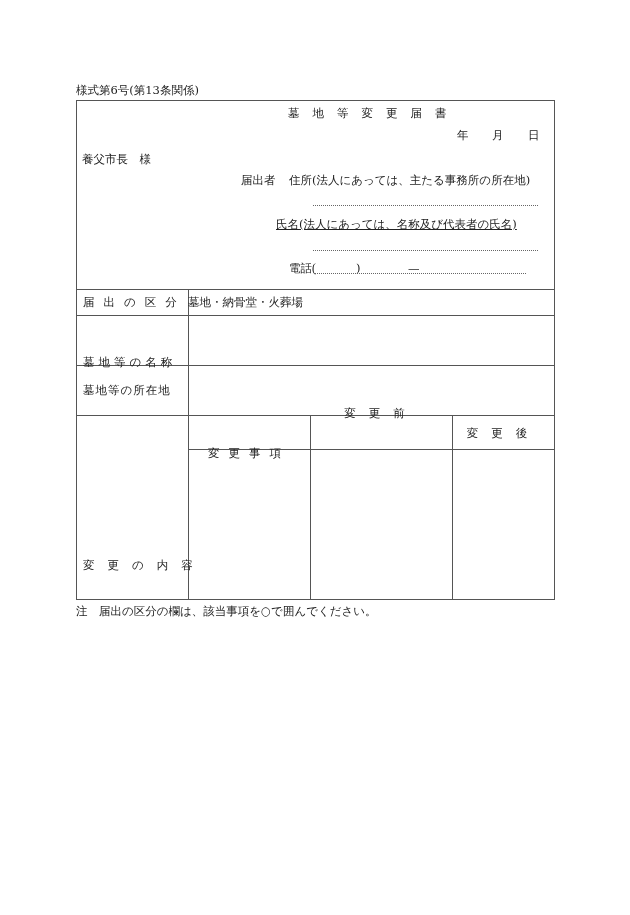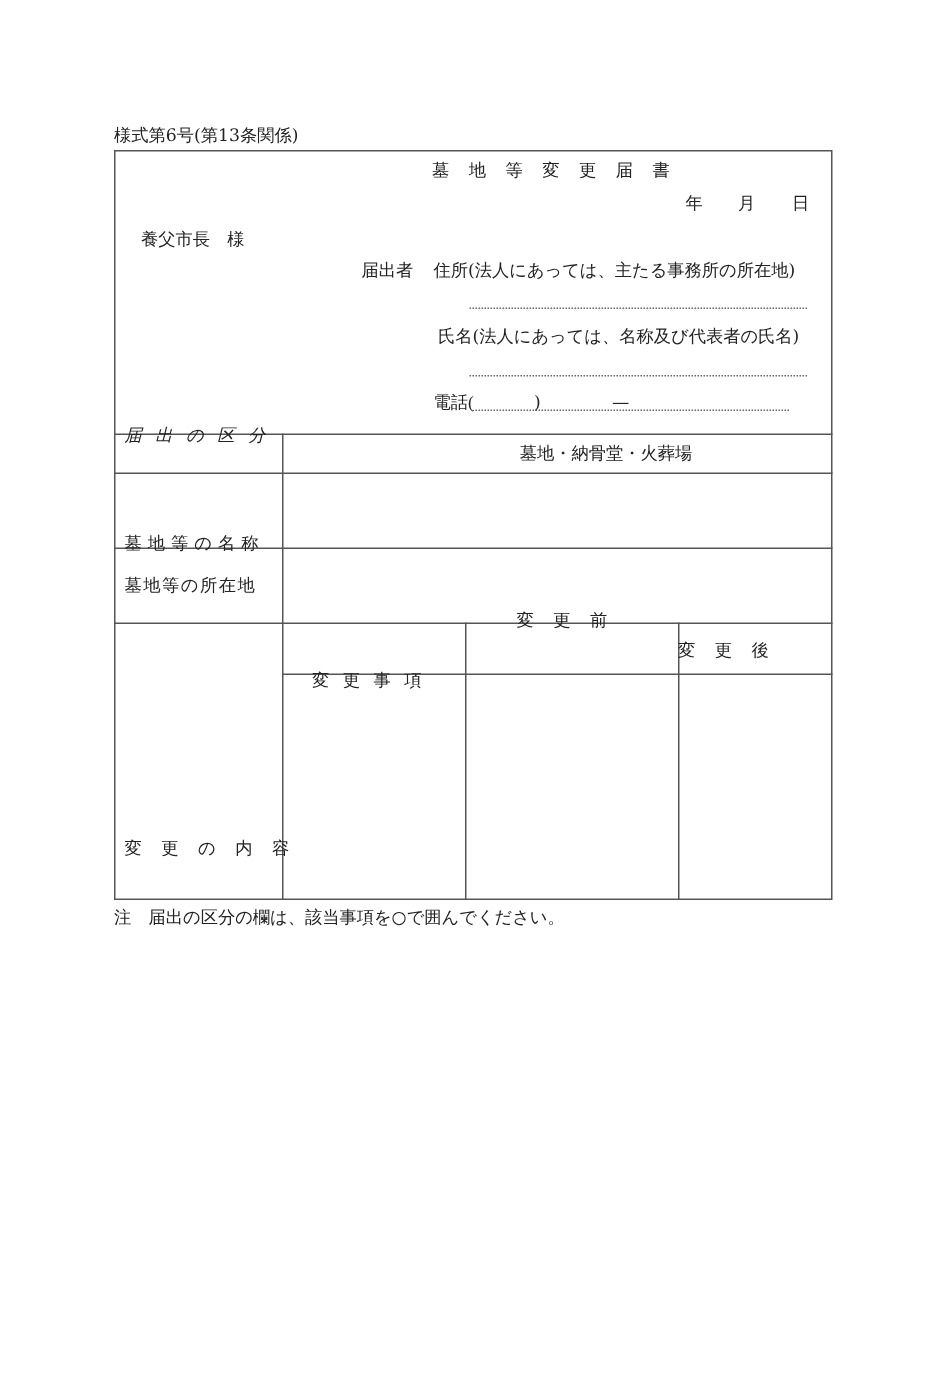--- a/index.html
+++ b/index.html
@@ -22,56 +22,56 @@
 
 <div class="abs form-id">様式第6号(第13条関係)</div>
 
 <div class="frame"></div>
 
 <div class="abs t spaced-lg" style="left:240px; top:106px;margin-left:48px;">墓地等変更届書</div>
 <div class="abs t" style="left:457px; top:128px;">年</div>
 <div class="abs t" style="left:492px; top:128px;">月</div>
 <div class="abs t" style="left:528px; top:128px;">日</div>
 
-<div class="abs t" style="left:94px; top:152px;">養父市長　様</div>
+<div class="abs t" style="left:82px; top:152px;">養父市長　様</div>
 
 <div class="abs t" style="left:241px; top:173px;">届出者</div>
 <div class="abs t" style="left:289px; top:173px;">住所(法人にあっては、主たる事務所の所在地)</div>
 <div class="dots" style="left:313px; top:205px; width:225px;"></div>
 
-<div class="abs t" style="left:292px; top:217px;">氏名(法人にあっては、名称及び代表者の氏名)</div>
+<div class="abs t" style="left:276px; top:217px;text-decoration:underline;">氏名(法人にあっては、名称及び代表者の氏名)</div>
 <div class="dots" style="left:313px; top:250px; width:225px;"></div>
 
 <div class="abs t" style="left:289px; top:261px;font-family:Liberation Serif, serif;">電話(</div>
 <div class="dots" style="left:314px; top:273px; width:212px;"></div>
 <div class="abs t" style="left:356px; top:261px;">)</div>
 <div class="abs t" style="left:408px; top:261px;">—</div>
 
 <div class="hline" style="left:76px; top:289px; width:479px;"></div>
 <div class="hline" style="left:76px; top:315px; width:479px;"></div>
 <div class="hline" style="left:76px; top:365px; width:479px;"></div>
 <div class="hline" style="left:76px; top:415px; width:479px;"></div>
 <div class="hline" style="left:188px; top:449px; width:367px;"></div>
 
 <div class="vline" style="left:188px; top:289px; height:311px;"></div>
 <div class="vline" style="left:310px; top:415px; height:185px;"></div>
 <div class="vline" style="left:452px; top:415px; height:185px;"></div>
 
-<div class="abs t spaced" style="left:83px; top:283px;font-style:italic;">届出の区分</div>
-<div class="abs t" style="left:188px; top:295px; width:432px; text-align:center;">墓地・納骨堂・火葬場</div>
+<div class="abs t spaced" style="left:83px; top:295px;">届出の区分</div>
+<div class="abs t" style="left:188px; top:295px; width:432px; ">墓地・納骨堂・火葬場</div>
 
 <div class="abs t spaced-sm" style="left:83px; top:333px;">墓地等の名称</div>
 <div class="abs" style="left:189px; top:316px; width:365px; height:48px;"></div>
 
 <div class="abs t" style="left:83px; top:383px; letter-spacing:1px;">墓地等の所在地</div>
 <div class="abs" style="left:189px; top:366px; width:365px; height:48px;"></div>
 
 <div class="abs t spaced-lg" style="left:83px; top:518px;margin-top:40px;">変更の内容</div>
 
 <div class="abs t spaced" style="left:188px; top:426px; width:122px; text-align:center;margin-top:20px;">変更事項</div>
 <div class="abs t spaced-lg" style="left:310px; top:406px; width:142px; text-align:center;">変更前</div>
-<div class="abs t spaced-lg" style="left:452px; top:426px; width:103px; text-align:left;">変更後</div>
+<div class="abs t spaced-lg" style="left:452px; top:426px; width:103px; text-align:center;">変更後</div>
 
 <div class="abs" style="left:189px; top:450px; width:120px; height:149px;"></div>
 <div class="abs" style="left:311px; top:450px; width:140px; height:149px;"></div>
 <div class="abs" style="left:453px; top:450px; width:101px; height:149px;"></div>
 
 <div class="abs t" style="left:76px; top:604px;">注　届出の区分の欄は、該当事項を○で囲んでください。</div>
 
 </body></html>

